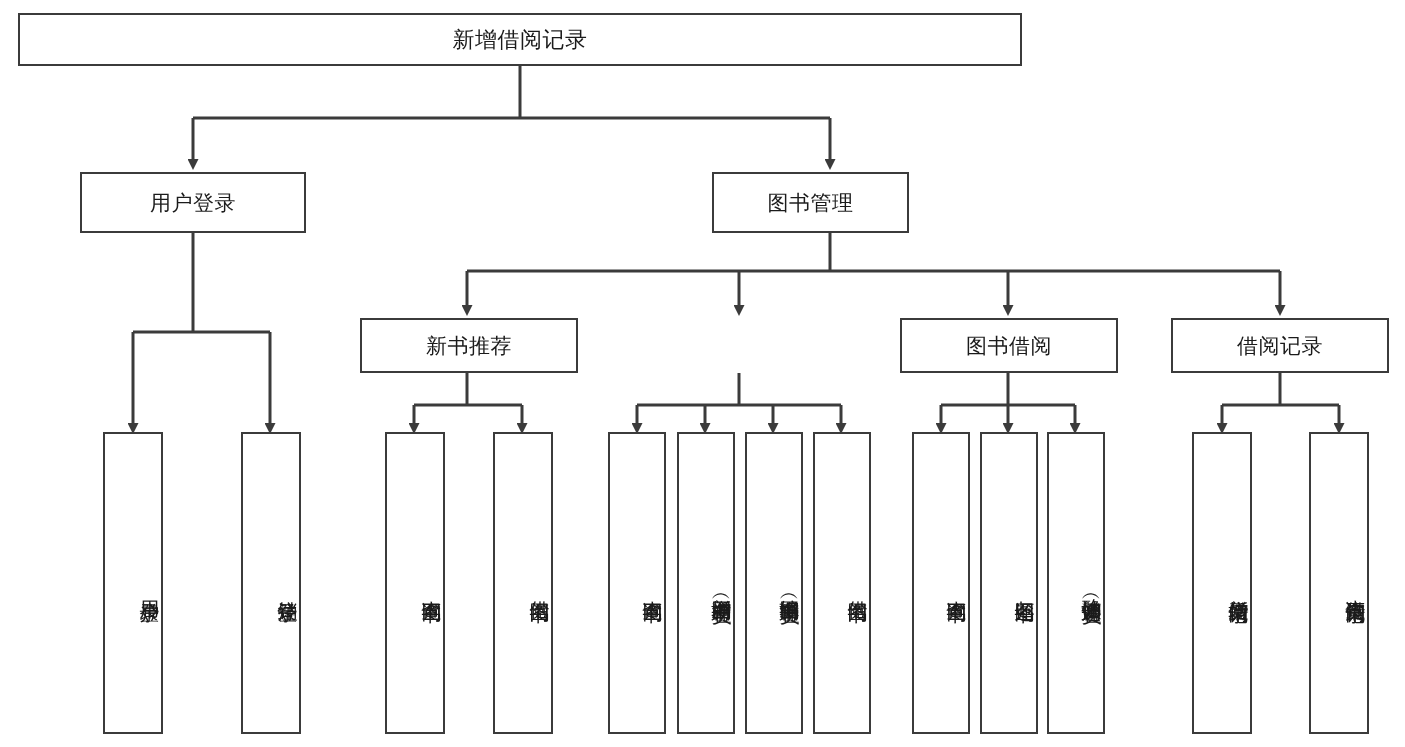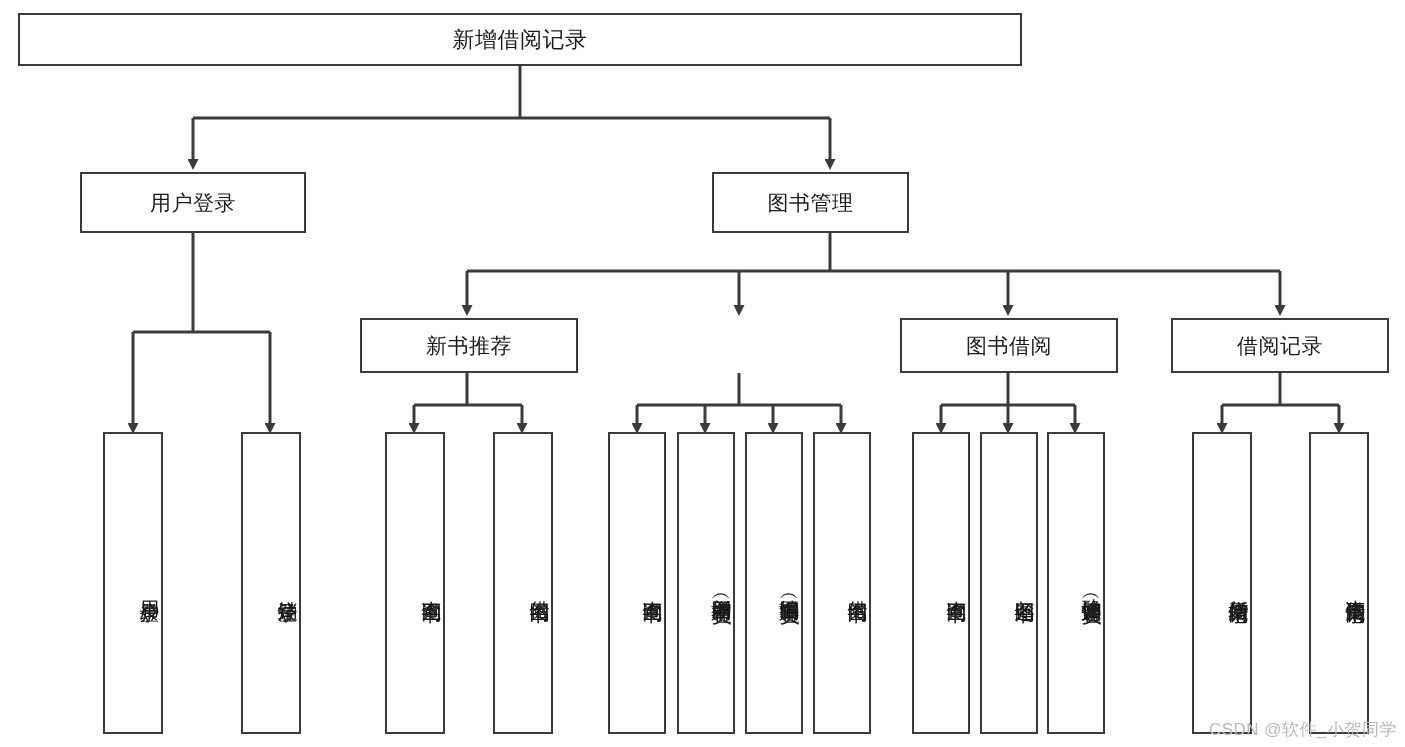--- a/index.html
+++ b/index.html
@@ -181,15 +181,14 @@
     <span class="vlabel">确认归还（管理员）</span>
   </div>
 
   <div class="node vert" style="left:1192px; top:432px; width:60px; height:302px;">
     <span class="vlabel">新增借阅记录</span>
   </div>
   <div class="node vert" style="left:1309px; top:432px; width:60px; height:302px;">
     <span class="vlabel">查询借阅记录</span>
   </div>
 
-  <div class="watermark">CSDN @软件_小贺同学</div>
 
 </div>
 
 </body></html>

